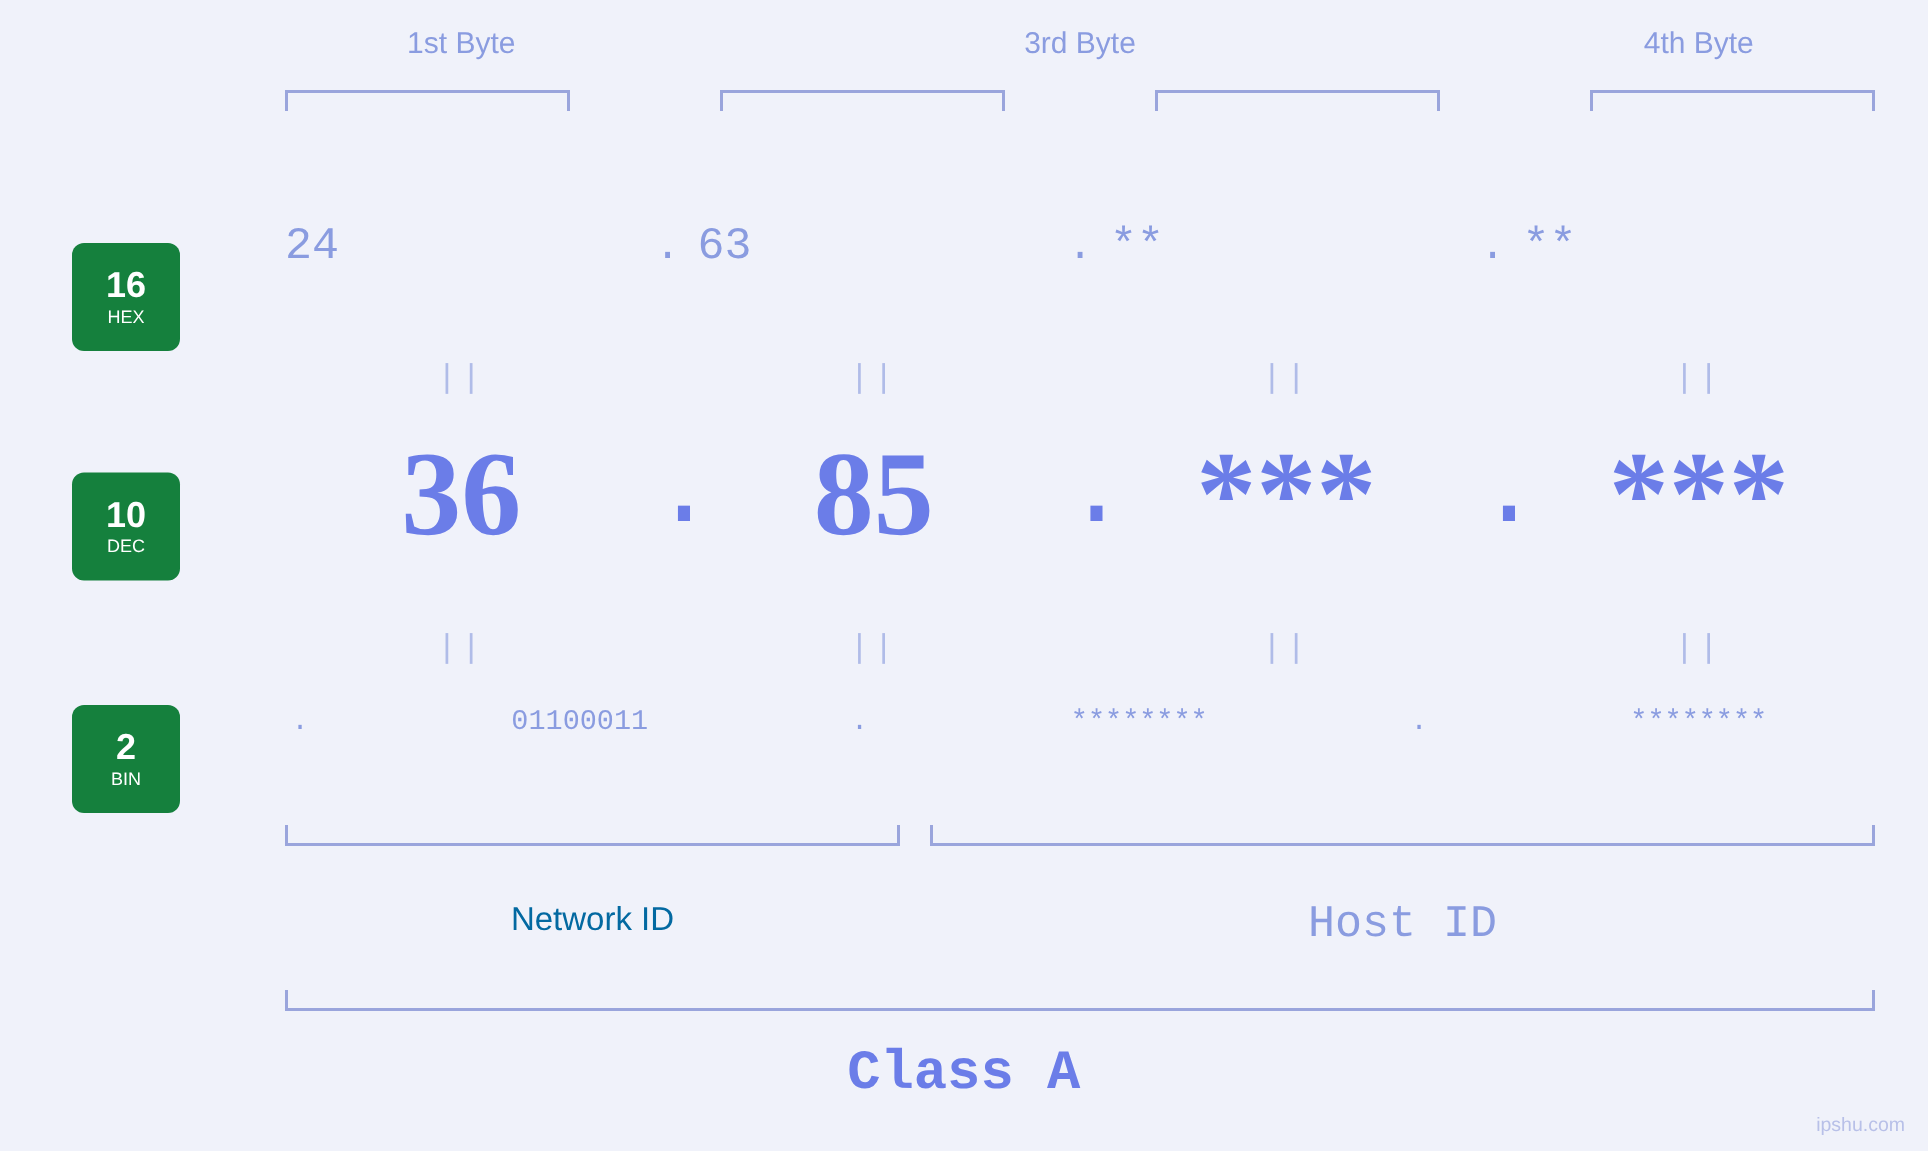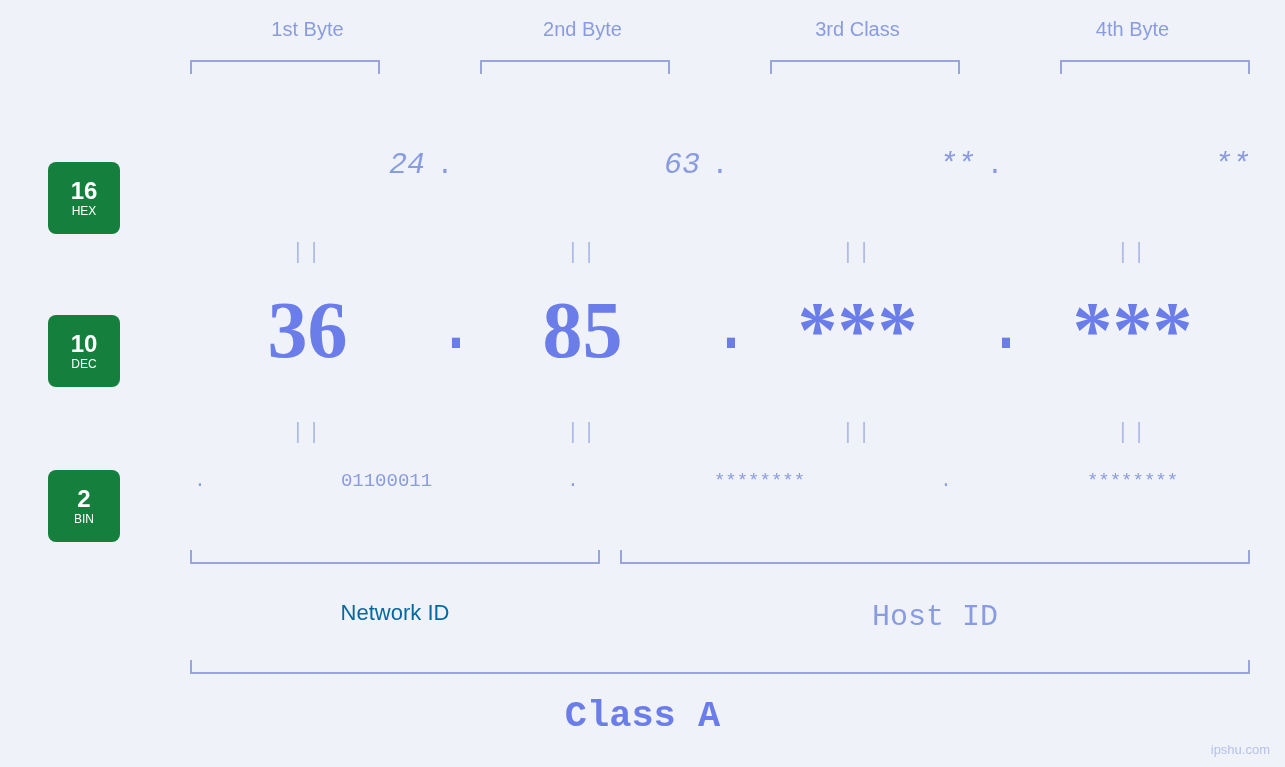--- a/index.html
+++ b/index.html
@@ -63,25 +63,24 @@
       top: 148px;
       left: 190px;
       width: 1060px;
       display: flex;
       align-items: center;
       justify-content: space-between;
     }
 
     .hex-cell {
       width: 235px;
-      text-align: right;
+      text-align: left;
       font-size: 30px;
       color: #8a9ce0;
       font-family: 'Courier New', Courier, monospace;
-      font-style: italic;
     }
 
     .sep {
       color: #8a9ce0;
       font-size: 28px;
       font-family: 'Courier New', Courier, monospace;
       width: 20px;
       text-align: center;
     }
 
@@ -295,22 +294,21 @@
     .badge-dec { top: 315px; }
     .badge-bin { top: 470px; }
   </style>
 </head>
 <body>
 
 <div class="layout">
 
   <div class="col-headers">
     <div class="ch">1st Byte</div>
-    <div class="ch">2nd Byte</div>
-    <div class="ch">3rd Class</div>
+    <div class="ch">3rd Byte</div>
     <div class="ch">4th Byte</div>
   </div>
 
   <div class="top-brackets">
     <div class="tb"></div>
     <div class="tb"></div>
     <div class="tb"></div>
     <div class="tb"></div>
   </div>
 

